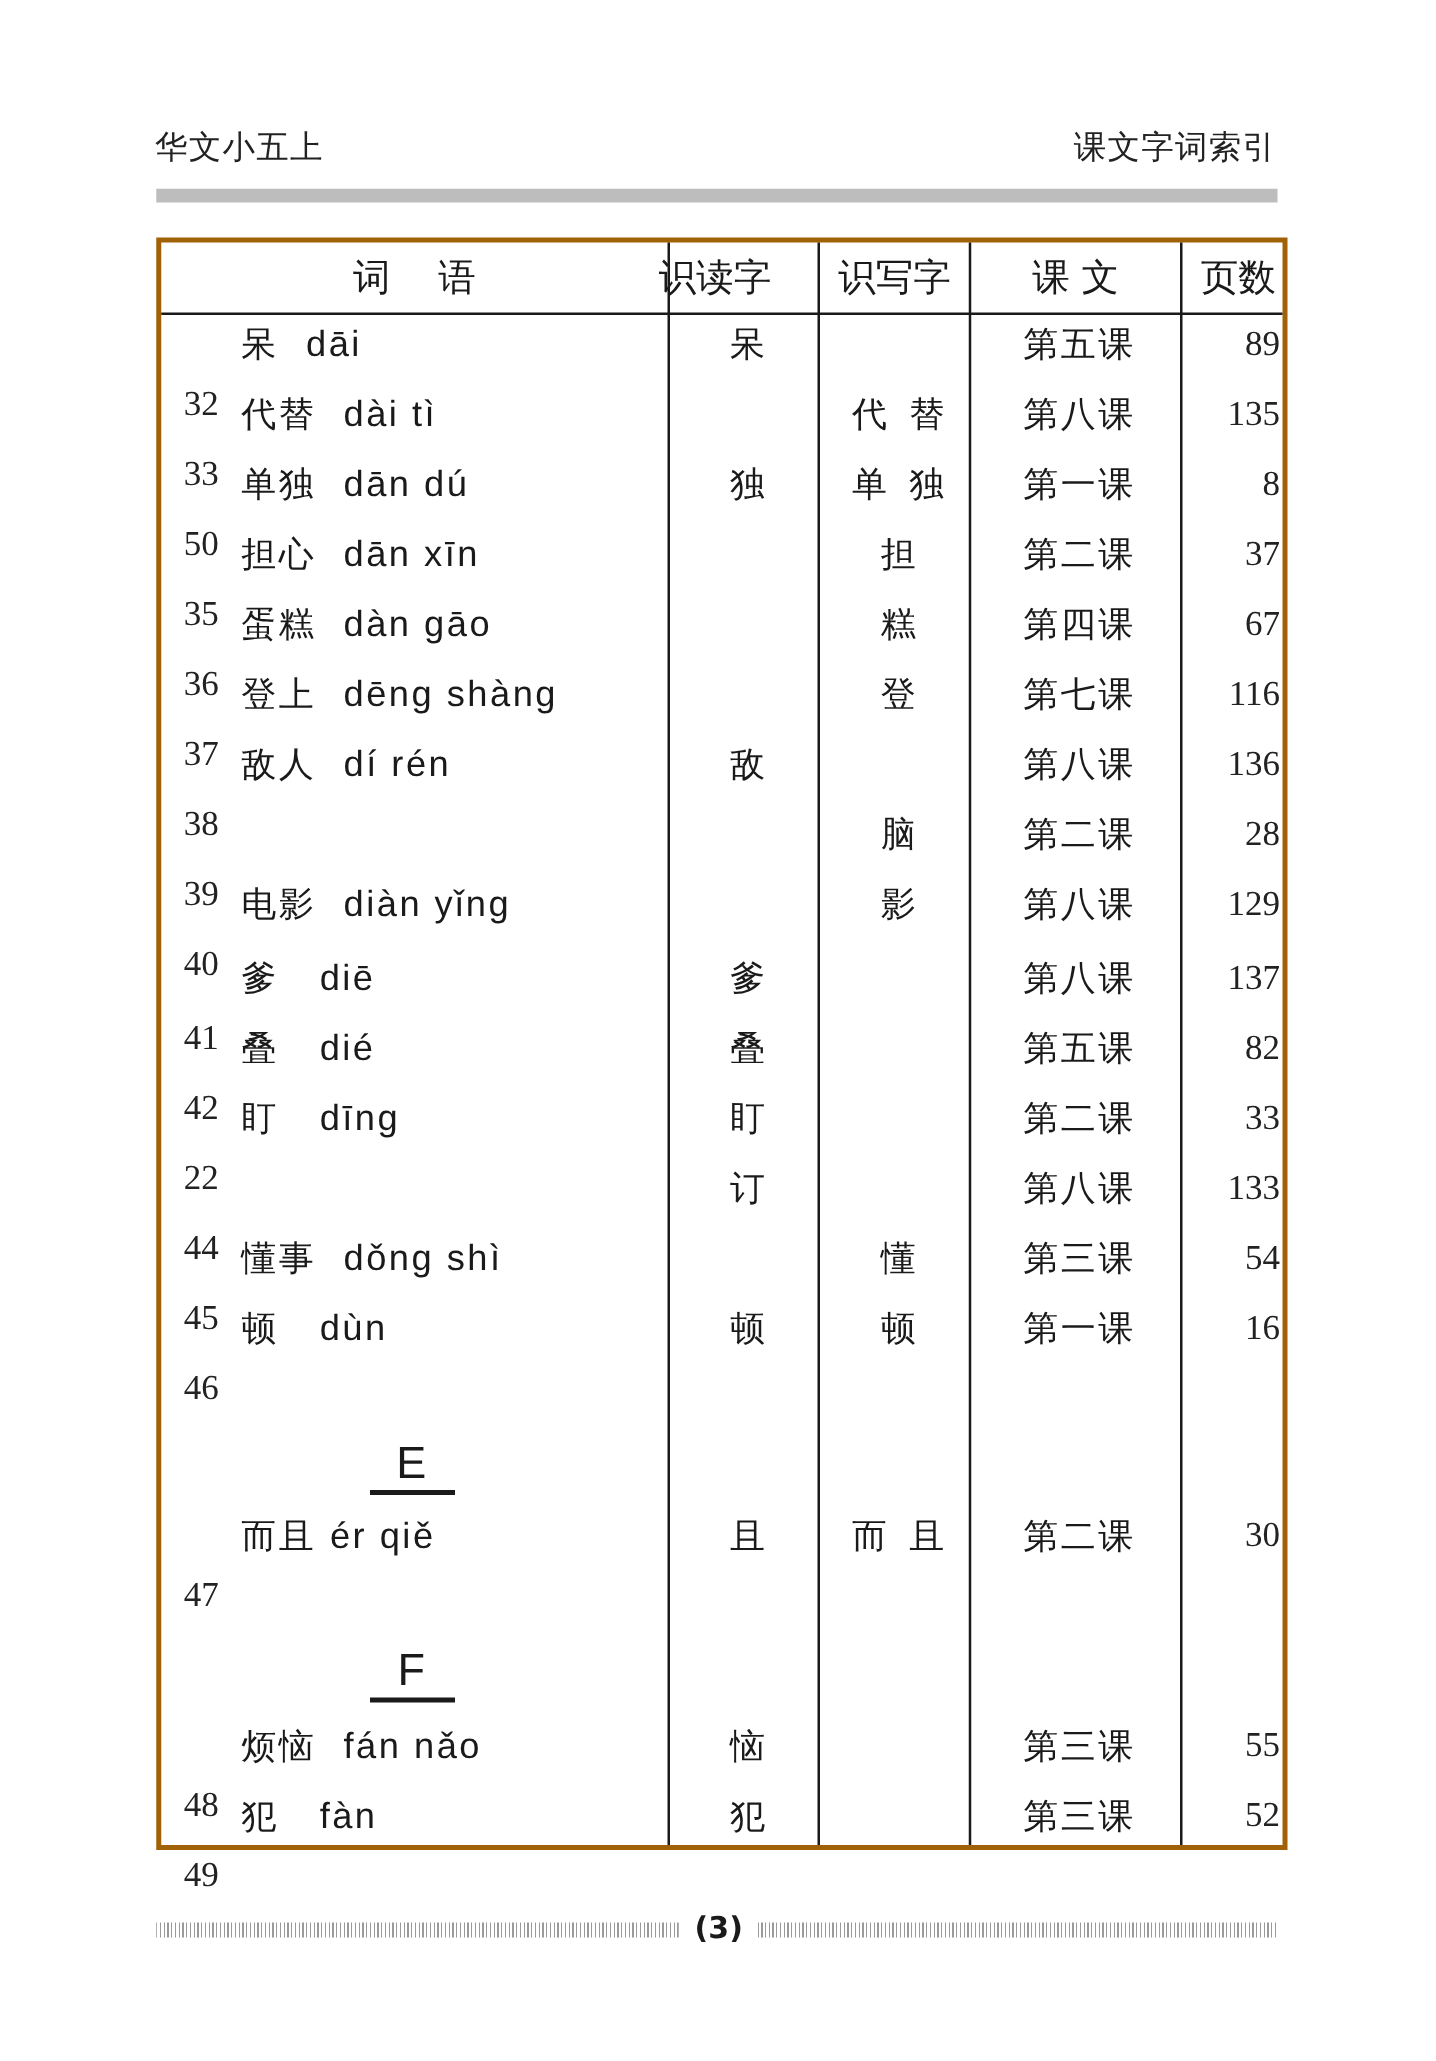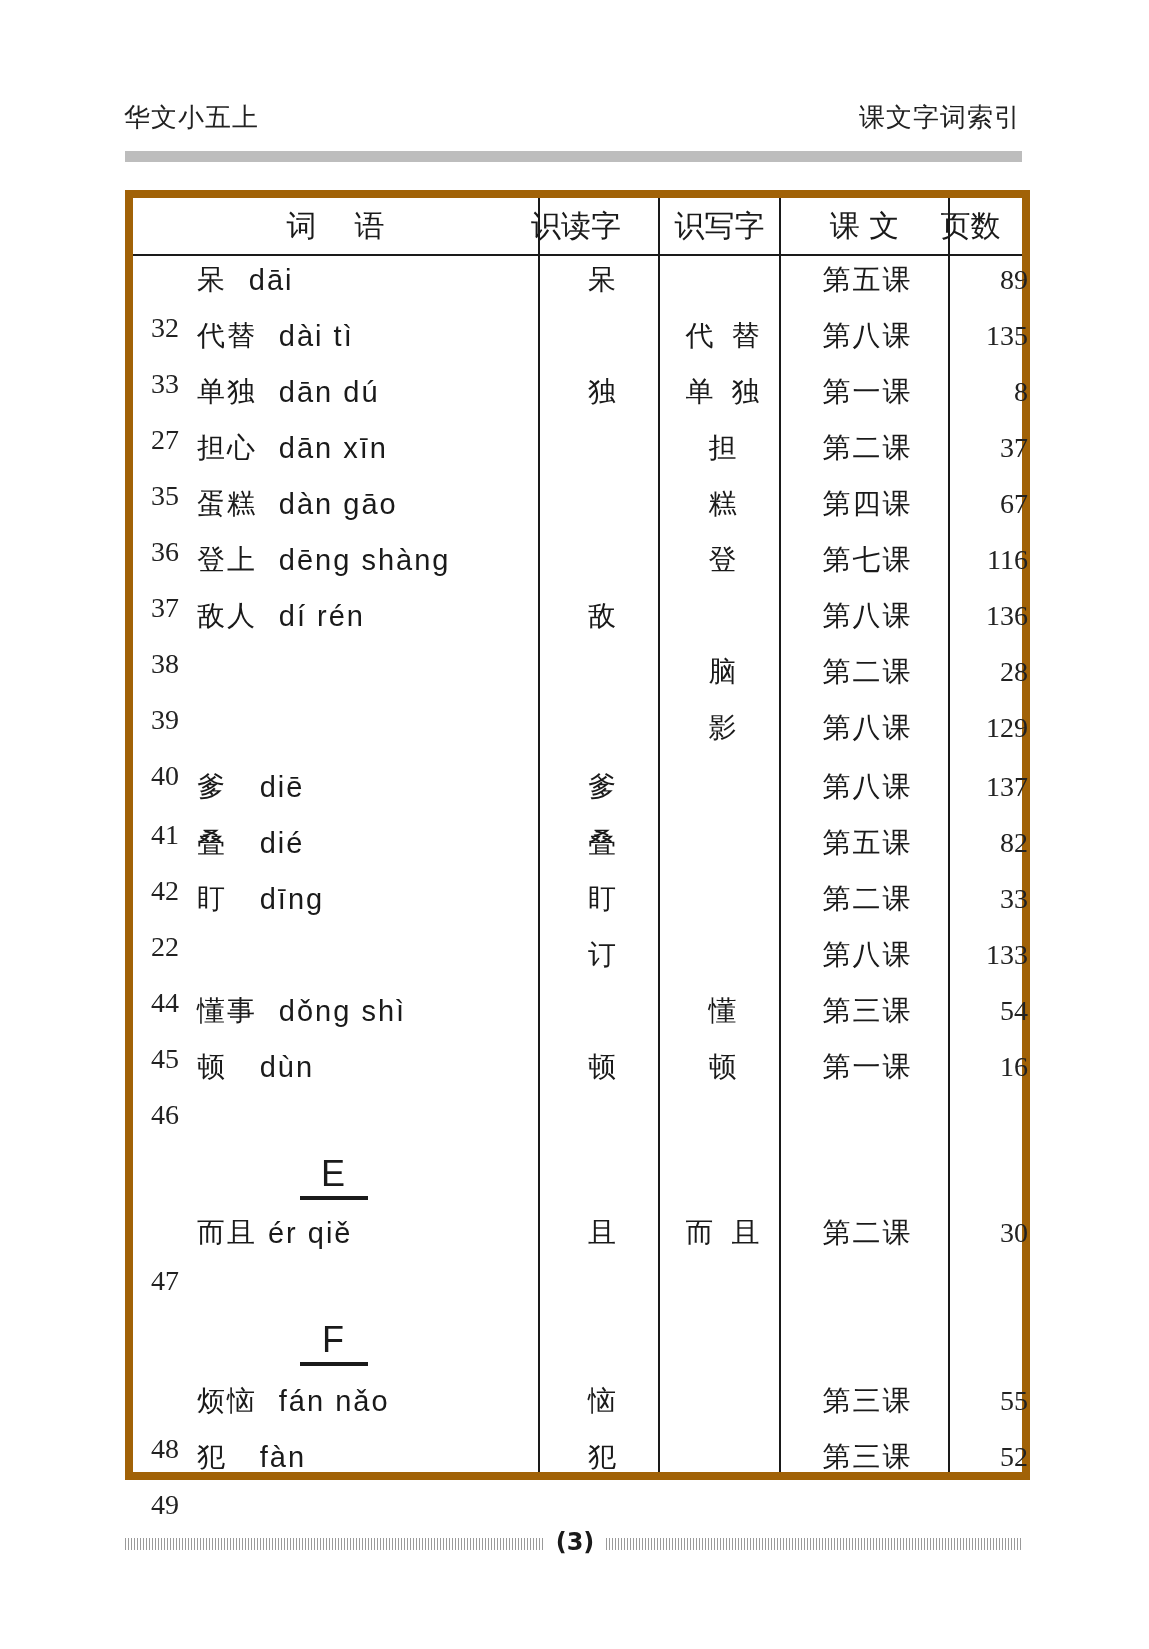--- a/index.html
+++ b/index.html
@@ -12,21 +12,21 @@
       font-size: 26px; letter-spacing: 1px; color: #222;
     }
     .running-head.left { left: 124px; }
     .running-head.right { right: 128px; }
     .head-bar {
       position: absolute; left: 125px; top: 151px; width: 897px; height: 11px;
       background: #bdbdbd;
     }
     .index-table {
       position: absolute; left: 125px; top: 190px; width: 905px; height: 1290px;
-      border: 8px solid #a16207; box-sizing: border-box;
+      border: 4px solid #a16207; box-sizing: border-box;
     }
     .col-line {
       position: absolute; top: 0; bottom: 0; width: 2px; background: #1a1a1a;
     }
     .header-line {
       position: absolute; left: 0; right: 0; top: 56px; height: 2px; background: #1a1a1a;
     }
     .hcell {
       position: absolute; top: 0; height: 56px; display: flex; align-items: center;
       justify-content: center; font-family: "DejaVu Sans", sans-serif; font-size: 30px;
@@ -76,40 +76,40 @@
   <div class="col-line" style="left:405px"></div>
   <div class="col-line" style="left:525px"></div>
   <div class="col-line" style="left:646px"></div>
   <div class="col-line" style="left:815px"></div>
   <div class="header-line"></div>
 
   <div class="hcell" style="left:0;width:405px">词    语</div>
   <div class="hcell" style="left:383px;width:120px">识读字</div>
   <div class="hcell" style="left:527px;width:119px">识写字</div>
   <div class="hcell" style="left:648px;width:167px">课 文</div>
-  <div class="hcell" style="left:793px;width:89px">页数</div>
+  <div class="hcell" style="left:817px;width:89px">页数</div>
 
   <div class="row" style="top:60px">
     <div class="cell num">32</div>
     <div class="cell word"><span>呆</span><span>  </span><span class="pinyin">dāi</span></div>
     <div class="cell read">呆</div>
     <div class="cell write"></div>
     <div class="cell lesson">第五课</div>
     <div class="cell page">89</div>
   </div>
   <div class="row" style="top:116px">
     <div class="cell num">33</div>
     <div class="cell word"><span>代替</span><span>  </span><span class="pinyin">dài tì</span></div>
     <div class="cell read"></div>
     <div class="cell write">代  替</div>
     <div class="cell lesson">第八课</div>
     <div class="cell page">135</div>
   </div>
   <div class="row" style="top:172px">
-    <div class="cell num">27</div>
+    <div class="cell num">50</div>
     <div class="cell word"><span>单独</span><span>  </span><span class="pinyin">dān dú</span></div>
     <div class="cell read">独</div>
     <div class="cell write">单  独</div>
     <div class="cell lesson">第一课</div>
     <div class="cell page">8</div>
   </div>
   <div class="row" style="top:228px">
     <div class="cell num">35</div>
     <div class="cell word"><span>担心</span><span>  </span><span class="pinyin">dān xīn</span></div>
     <div class="cell read"></div>
@@ -143,20 +143,21 @@
   </div>
   <div class="row" style="top:452px">
     <div class="cell num">39</div>
     <div class="cell read"></div>
     <div class="cell write">脑</div>
     <div class="cell lesson">第二课</div>
     <div class="cell page">28</div>
   </div>
   <div class="row" style="top:508px">
     <div class="cell num">40</div>
+    <div class="cell word"><span>电影</span><span>  </span><span class="pinyin">diàn yǐng</span></div>
     <div class="cell read"></div>
     <div class="cell write">影</div>
     <div class="cell lesson">第八课</div>
     <div class="cell page">129</div>
   </div>
   <div class="row" style="top:567px">
     <div class="cell num">41</div>
     <div class="cell word"><span>爹</span><span>   </span><span class="pinyin">diē</span></div>
     <div class="cell read">爹</div>
     <div class="cell write"></div>

